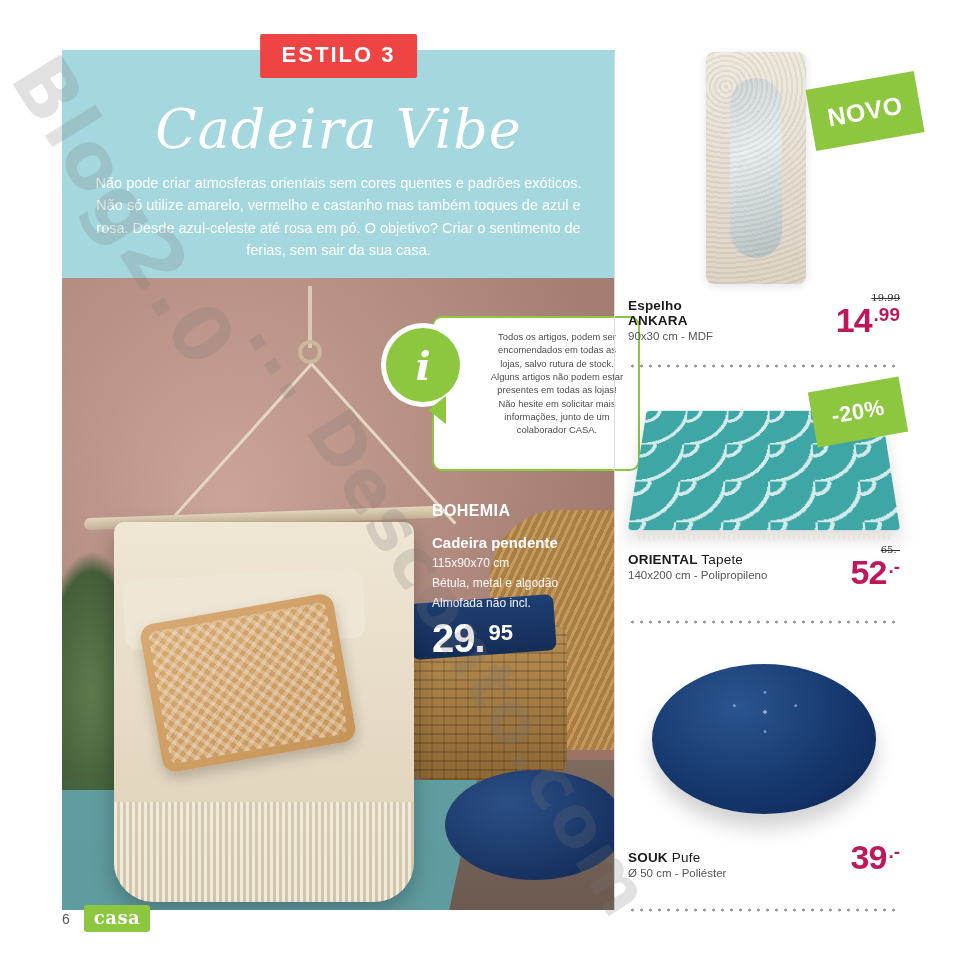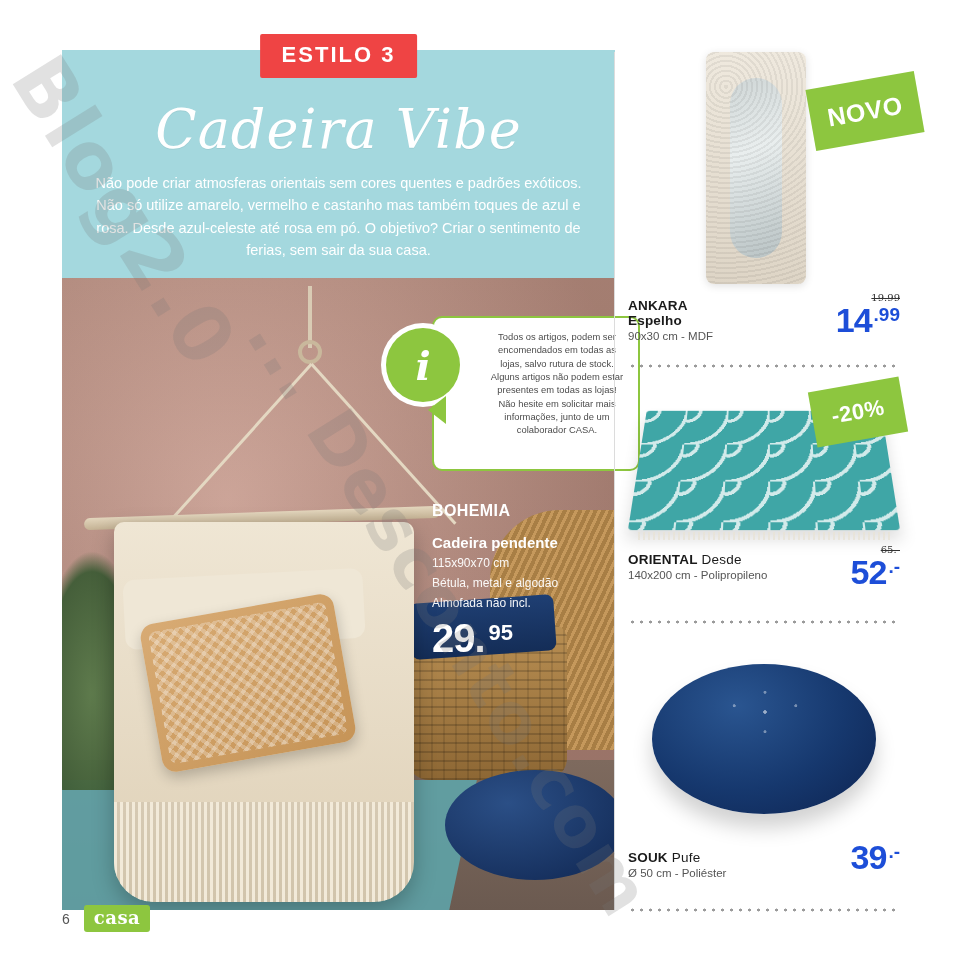--- a/index.html
+++ b/index.html
@@ -265,21 +265,21 @@
   .p-name { font-size:13.5px; color:#1a1a1a; letter-spacing:0.2px; }
   .p-name b { font-weight:bold; }
   .p-spec { font-size:11.5px; color:#555; margin-top:2px; }
 
   .p-price { position:absolute; right:0; text-align:right; }
   .old-price {
     font-size:10px; color:#333; text-decoration:line-through;
     font-family:"DejaVu Serif", serif;
   }
   .new-price {
-    font-weight:bold; color:#1d4ed8; line-height:1;
+    font-weight:bold; color:#be185d; line-height:1;
     font-family:"Liberation Sans", sans-serif;
     margin-left:28px;
   }
   .new-price .int { font-size:34px; letter-spacing:-1px; }
   .new-price .dec { font-size:19px; vertical-align:top; position:relative; top:2px; margin-left:2px; }
 
   
   .mirror-wrap { position:relative; width:272px; height:240px; }
   .mirror {
     position:absolute; left:78px; top:0;
@@ -455,45 +455,45 @@
   <div class="right-col">
 
     <div class="prod" style="top:0px;">
       <div class="prod-img mirror-wrap">
         <div class="mirror">
           <div class="mirror-glass"></div>
         </div>
         <div class="flag flag-novo">NOVO</div>
       </div>
       <div style="position:relative;height:62px;margin-top:6px;">
+        <div class="p-name" style="font-weight:bold;">Espelho</div>
         <div class="p-name">
           <b>ANKARA</b>
         </div>
-        <div class="p-name" style="font-weight:bold;">Espelho</div>
         <div class="p-spec">90x30 cm - MDF</div>
         <div class="p-price" style="top:-6px;">
           <div class="old-price">19.99</div>
           <div class="new-price">
             <span class="int">14</span><span class="dec">.99</span>
           </div>
         </div>
       </div>
       <div class="dotline" style="top:312px;"></div>
     </div>
 
     <div class="prod" style="top:330px;">
       <div class="prod-img rug-wrap">
         <div class="rug"></div>
         <div class="rug-fringe"></div>
         <div class="flag flag-disc">-20%</div>
       </div>
       <div style="position:relative;height:52px;margin-top:2px;">
         <div class="p-name">
           <b>ORIENTAL</b>
-          <span>Desde</span>
+          <span>Tapete</span>
         </div>
         <div class="p-spec">140x200 cm - Polipropileno</div>
         <div class="p-price" style="top:-8px;">
           <div class="old-price">65.-</div>
           <div class="new-price">
             <span class="int">52</span><span class="dec">.-</span>
           </div>
         </div>
       </div>
       <div class="dotline" style="top:238px;"></div>

